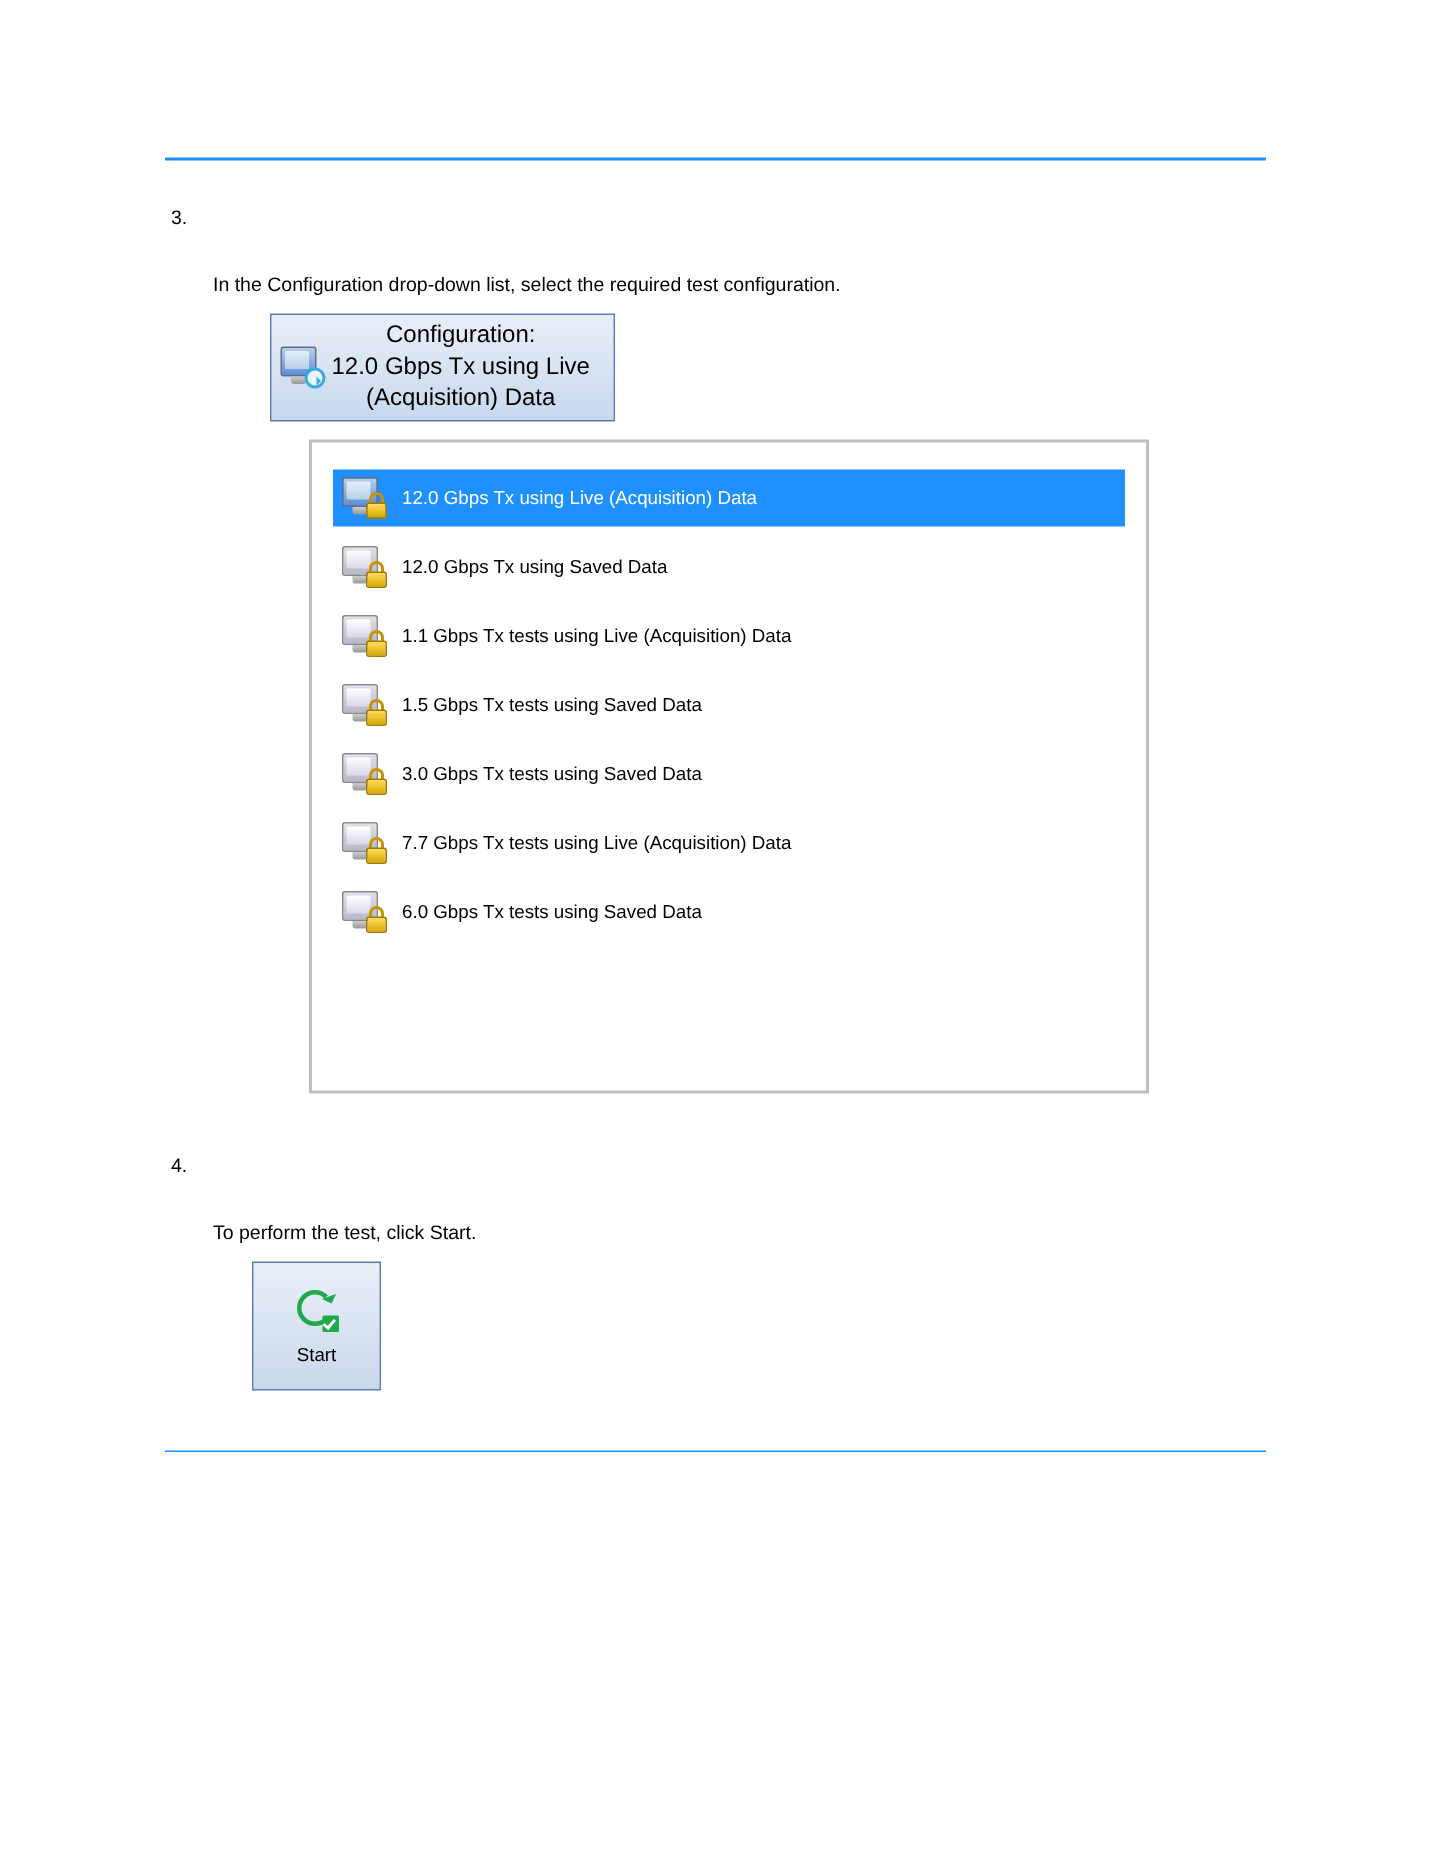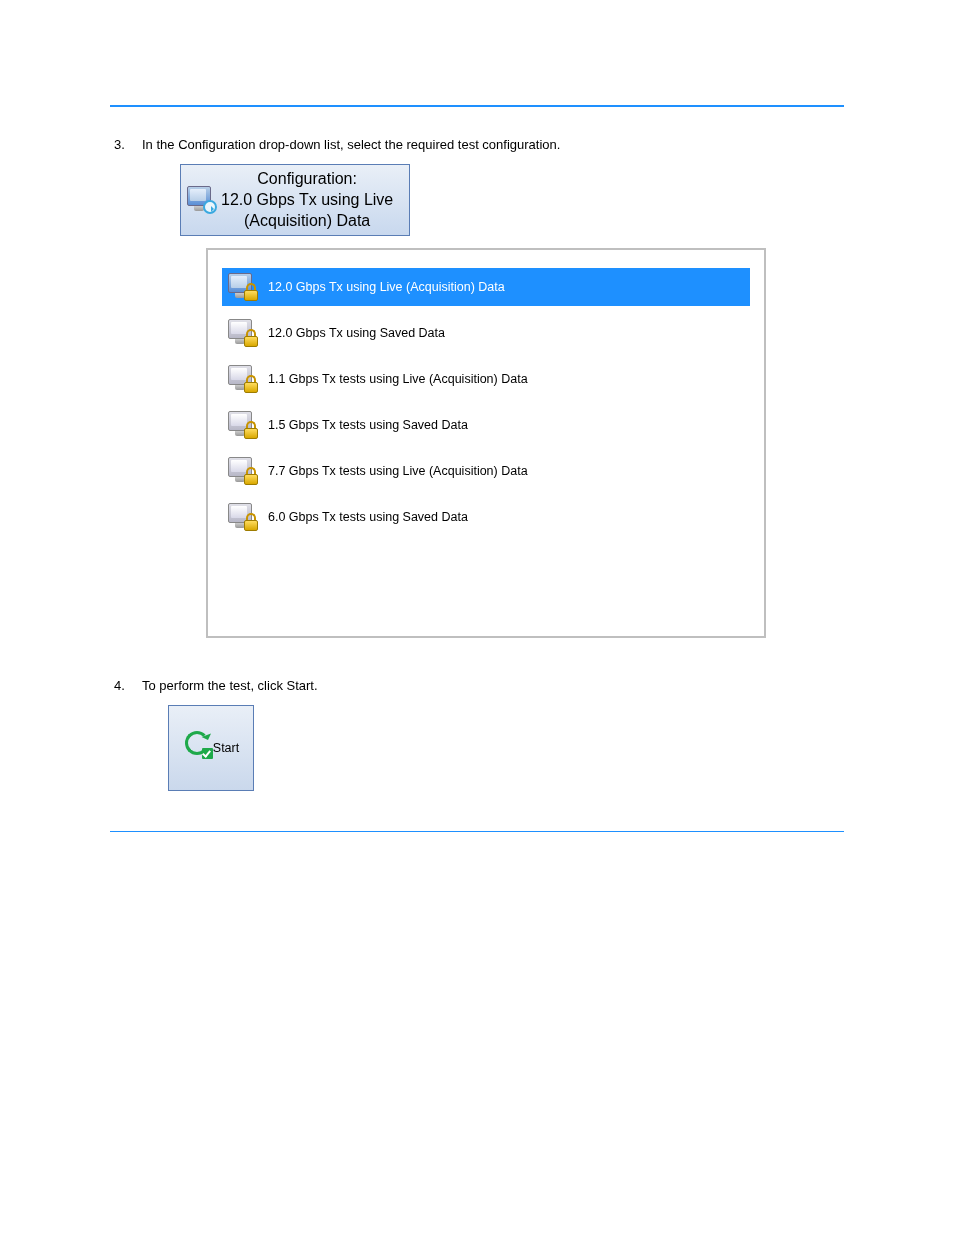--- a/index.html
+++ b/index.html
@@ -30,20 +30,21 @@
     margin-bottom: 12px;
   }
   .step-num {
     width: 32px;
     flex-shrink: 0;
     text-align: left;
     padding-left: 4px;
   }
   .step-content {
     flex: 1;
+    margin-top: 45px;
   }
 
   
   .config-btn {
     display: inline-flex;
     align-items: center;
     border: 1px solid #5a7db5;
     background: linear-gradient(#e9eff7, #c8d8ee);
     padding: 4px 10px 4px 6px;
     margin-left: 70px;
@@ -155,20 +156,21 @@
   .cfg-item .mon-icon { margin-right: 10px; }
   .cfg-item.selected {
     background: #1e90ff;
     color: #fff;
   }
   
 
   
   .start-btn {
     display: inline-flex;
+    flex-direction: column;
     align-items: center;
     justify-content: center;
     width: 86px;
     height: 86px;
     border: 1.5px solid #5a7db5;
     background: linear-gradient(#e9eff7, #cad8ec);
     margin-left: 58px;
     font-size: 12.5px;
   }
   .start-icon {
@@ -290,20 +292,30 @@
           <span>1.5 Gbps Tx tests using Saved Data</span>
         </div>
         <div class="cfg-item">
           <div class="mon-icon mon-grey">
             <div class="mon-body"></div>
             <div class="mon-inner"></div>
             <div class="mon-stand"></div>
             <div class="lock-shackle"></div>
             <div class="lock-body"></div>
           </div>
+          <span>3.0 Gbps Tx tests using Saved Data</span>
+        </div>
+        <div class="cfg-item">
+          <div class="mon-icon mon-grey">
+            <div class="mon-body"></div>
+            <div class="mon-inner"></div>
+            <div class="mon-stand"></div>
+            <div class="lock-shackle"></div>
+            <div class="lock-body"></div>
+          </div>
           <span>7.7 Gbps Tx tests using Live (Acquisition) Data</span>
         </div>
         <div class="cfg-item">
           <div class="mon-icon mon-grey">
             <div class="mon-body"></div>
             <div class="mon-inner"></div>
             <div class="mon-stand"></div>
             <div class="lock-shackle"></div>
             <div class="lock-body"></div>
           </div>

